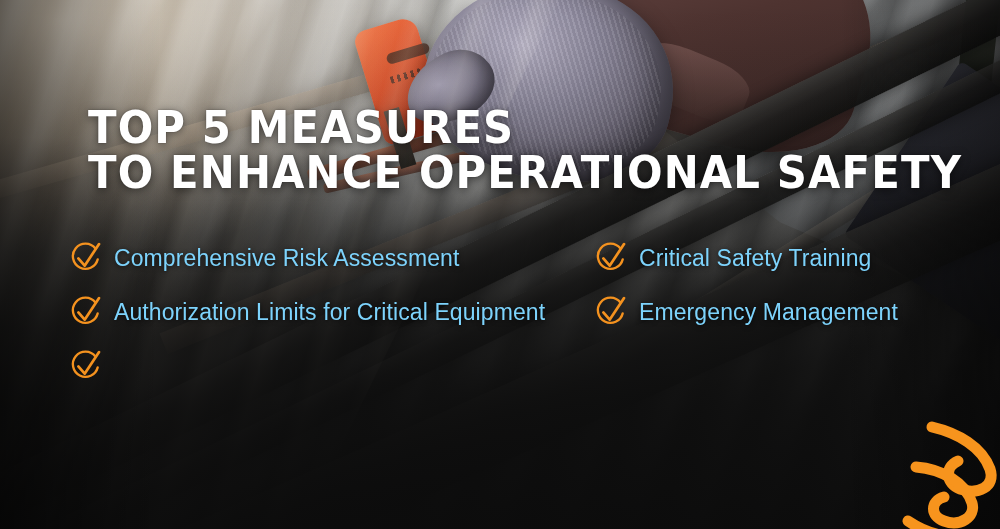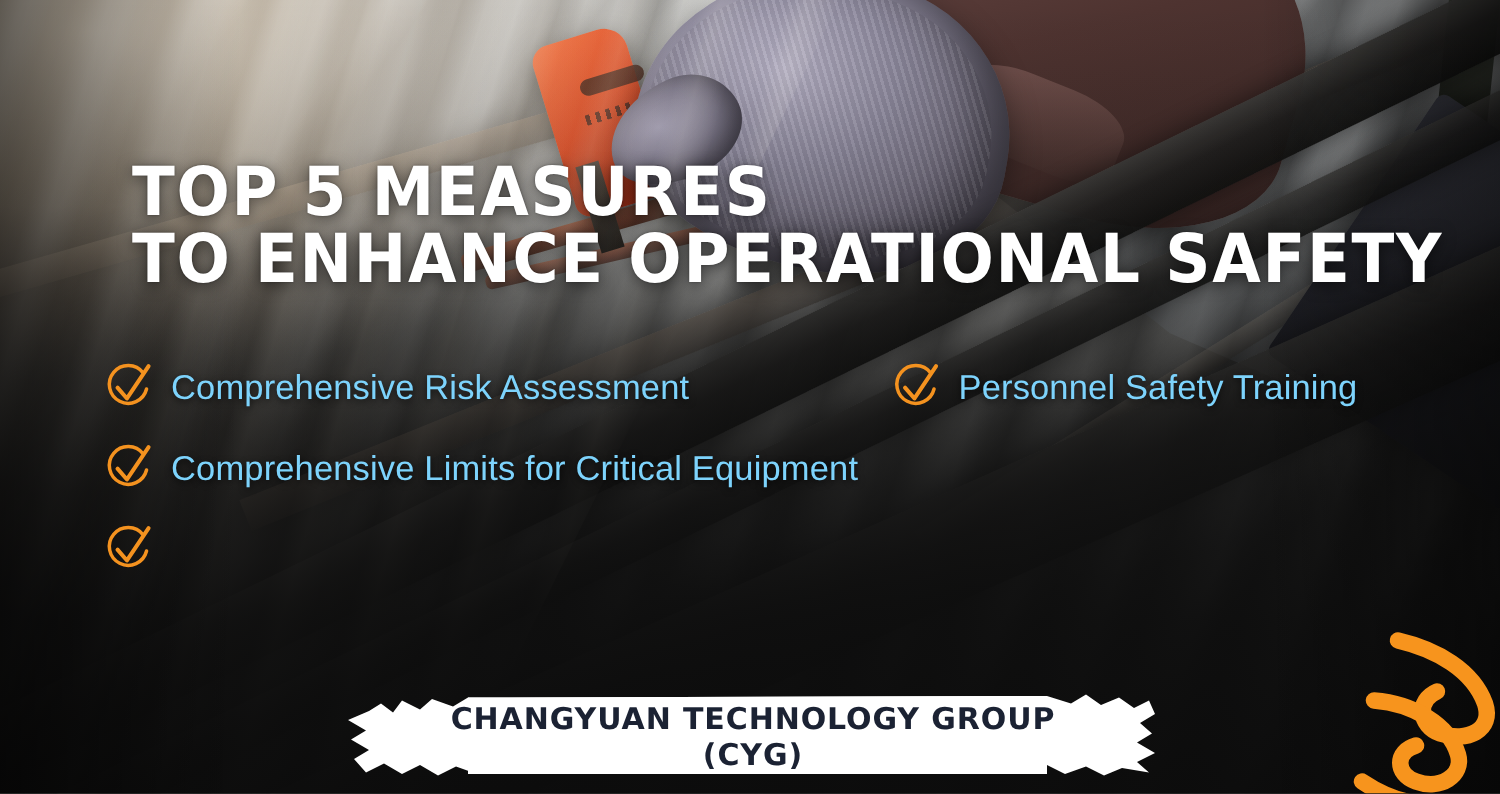--- a/index.html
+++ b/index.html
@@ -293,21 +293,21 @@
             <span class="ctext">Comprehensive Risk Assessment</span>
           </div>
 
           <div class="citem">
             <span class="tick">
               <svg viewBox="0 0 40 40" width="36" height="36" aria-hidden="true">
                 <path d="M30.5 9.5 A14 14 0 1 0 33 21.5" fill="none" stroke="#F4921F" stroke-width="2.6" stroke-linecap="round"></path>
                 <path d="M11.5 20.5 L18.5 28.5 L34.5 4.5" fill="none" stroke="#F4921F" stroke-width="3" stroke-linecap="round" stroke-linejoin="round"></path>
               </svg>
             </span>
-            <span class="ctext">Comprehensive Limits for Critical Equipment</span>
+            <span class="ctext">Authorization Limits for Critical Equipment</span>
           </div>
 
           <div class="citem">
             <span class="tick">
               <svg viewBox="0 0 40 40" width="36" height="36" aria-hidden="true">
                 <path d="M30.5 9.5 A14 14 0 1 0 33 21.5" fill="none" stroke="#F4921F" stroke-width="2.6" stroke-linecap="round"></path>
                 <path d="M11.5 20.5 L18.5 28.5 L34.5 4.5" fill="none" stroke="#F4921F" stroke-width="3" stroke-linecap="round" stroke-linejoin="round"></path>
               </svg>
             </span>
           </div>
@@ -316,45 +316,38 @@
 
         <div class="col-right">
 
           <div class="citem">
             <span class="tick">
               <svg viewBox="0 0 40 40" width="36" height="36" aria-hidden="true">
                 <path d="M30.5 9.5 A14 14 0 1 0 33 21.5" fill="none" stroke="#F4921F" stroke-width="2.6" stroke-linecap="round"></path>
                 <path d="M11.5 20.5 L18.5 28.5 L34.5 4.5" fill="none" stroke="#F4921F" stroke-width="3" stroke-linecap="round" stroke-linejoin="round"></path>
               </svg>
             </span>
-            <span class="ctext">Personnel Safety Training</span>
-          </div>
-
+            <span class="ctext">Critical Safety Training</span>
+          </div>
+
+          <div class="citem">
+            <span class="tick">
+              <svg viewBox="0 0 40 40" width="36" height="36" aria-hidden="true">
+                <path d="M30.5 9.5 A14 14 0 1 0 33 21.5" fill="none" stroke="#F4921F" stroke-width="2.6" stroke-linecap="round"></path>
+                <path d="M11.5 20.5 L18.5 28.5 L34.5 4.5" fill="none" stroke="#F4921F" stroke-width="3" stroke-linecap="round" stroke-linejoin="round"></path>
+              </svg>
+            </span>
+            <span class="ctext">Emergency Management</span>
+          </div>
 
         </div>
 
       </div>
     </div>
 
-    <div class="banner">
-      <svg viewBox="0 0 548 64" width="548" height="64" preserveAspectRatio="none">
-        <path fill="#FFFFFF" d="
-          M18,16 L26,11 L34,17 L40,9 L52,15 L60,8 L74,13 L84,7
-          L470,6 L486,11 L496,5 L506,12 L518,7 L528,14 L538,9 L542,18
-          L532,24 L540,31 L530,37 L542,44 L530,50 L538,57
-          L520,54 L508,59 L496,53 L482,58 L470,52 L452,57
-          L90,58 L76,53 L64,59 L52,52 L40,58 L28,51 L16,57 L8,48
-          L18,42 L6,35 L16,29 L4,22 Z"></path>
-        <path fill="#FFFFFF" d="M84,7 L470,6 L470,58 L84,58 Z"></path>
-      </svg>
-      <div class="banner-text">
-        <span class="bl1">CHANGYUAN TECHNOLOGY GROUP</span>
-        <span class="bl2">(CYG)</span>
-      </div>
-    </div>
 
     <div class="scribble">
       <svg viewBox="0 0 120 120" width="120" height="120" aria-hidden="true">
         <g fill="none" stroke="#F7941D" stroke-width="11" stroke-linecap="round" stroke-linejoin="round">
           <path d="M46 10 C72 16, 96 30, 104 52 C110 70, 92 78, 74 72 C60 67, 58 50, 72 44"></path>
           <path d="M30 50 C56 52, 80 66, 86 86 C90 100, 74 110, 58 104 C44 99, 44 84, 58 80"></path>
           <path d="M22 104 C34 112, 48 118, 62 119"></path>
         </g>
       </svg>
     </div>

